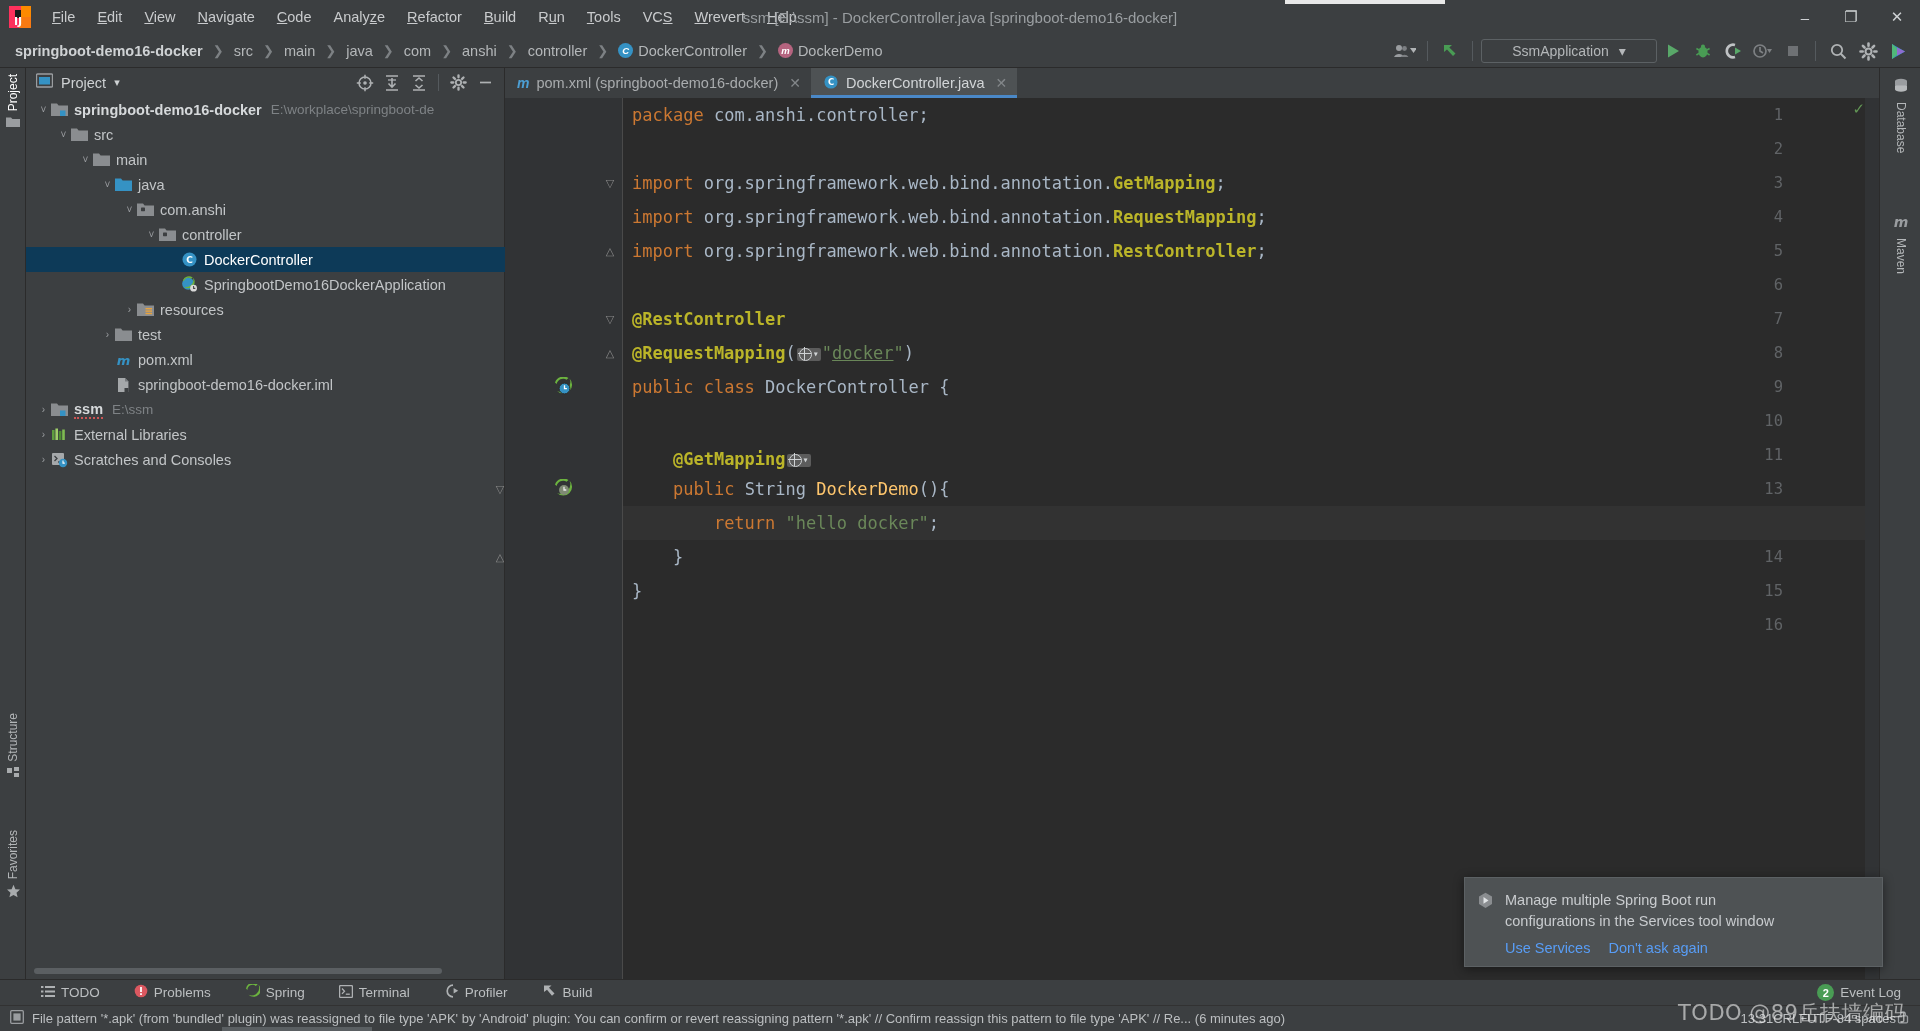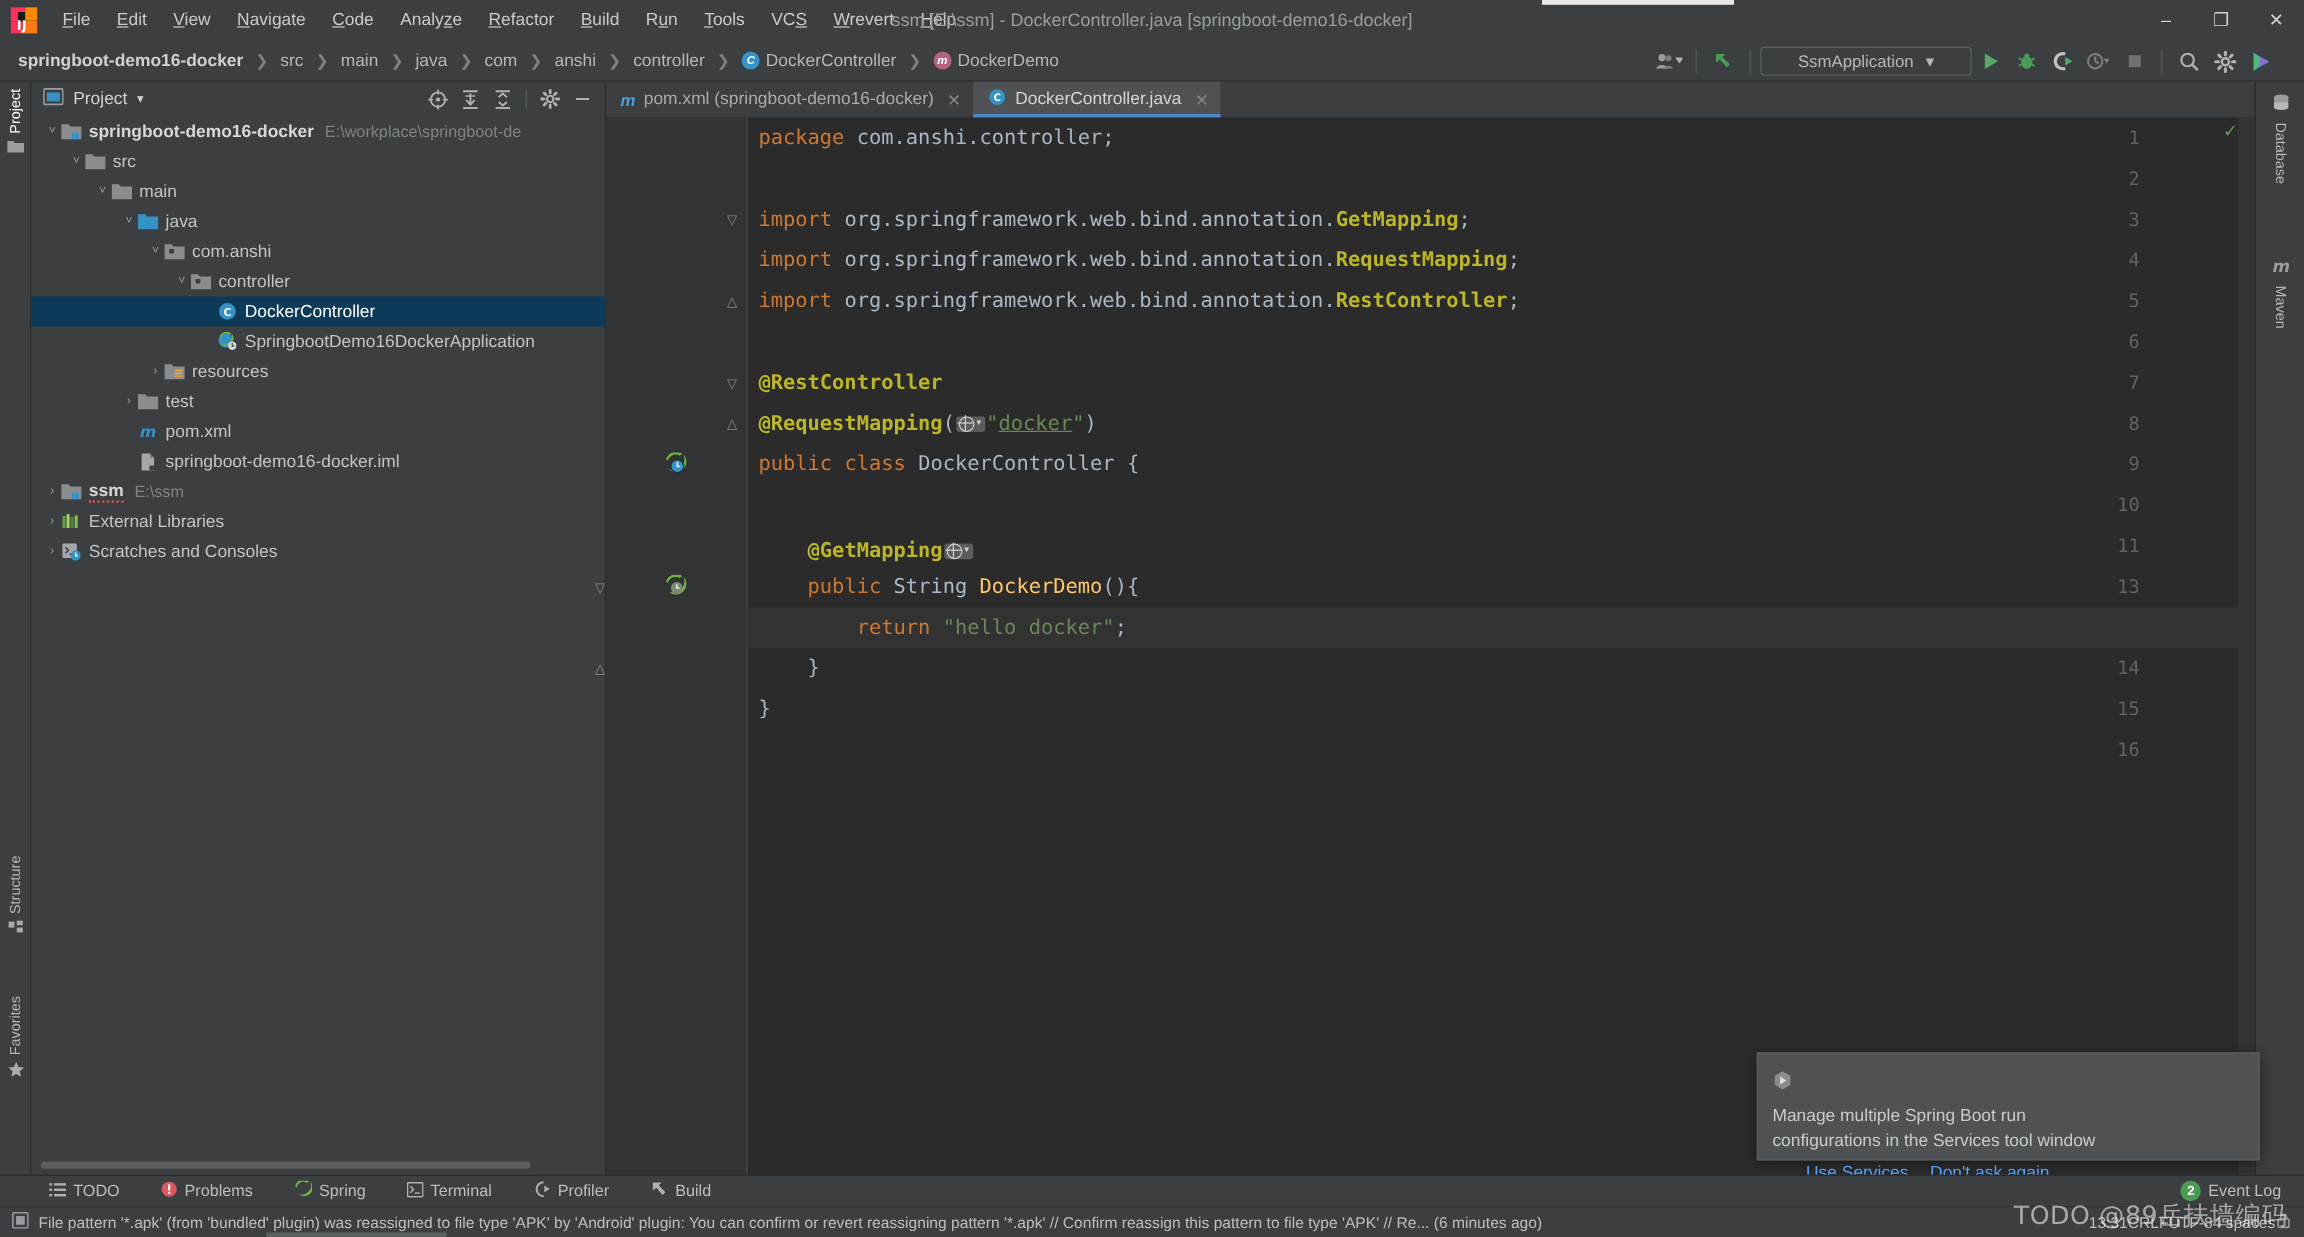--- a/index.html
+++ b/index.html
@@ -37,21 +37,21 @@
     display:flex; align-items:center;
   }
   .crumbs{ display:flex; align-items:center; margin-left:12px; }
   .crumb{ font-size:14.5px; color:#b4b7b9; display:flex; align-items:center; padding:2px 3px; white-space:nowrap;}
   .crumb.bold{ font-weight:bold; color:#cfd2d4; }
   .crumb-sep{ color:#7d8184; font-size:13px; margin:0 7px; }
   .cbadge{ width:15px; height:15px; border-radius:50%; margin-right:5px; display:inline-flex; align-items:center; justify-content:center; font-size:9.5px; font-weight:bold; color:#fff; }
   .cbadge.cls{ background:#3592c4; }
   .cbadge.mth{ background:#b5647f; }
 
-  .tb-right{ position:absolute; right:22px; top:0; height:34px; display:flex; align-items:center; gap:2px;justify-content:center; }
+  .tb-right{ position:absolute; right:8px; top:0; height:34px; display:flex; align-items:center; gap:2px;justify-content:center; }
   .tb-icn{ width:28px; height:26px; display:flex; align-items:center; justify-content:center; color:#b0b3b5; }
   .tb-div{ width:1px; height:20px; background:#555a5e; margin:0 6px; }
   .runcfg{
     height:24px; min-width:176px; border:1px solid #5c6164; border-radius:3px;
     display:flex; align-items:center; justify-content:center; gap:10px;
     font-size:14px; color:#b4b7b9; padding:0 10px; background:#3c3f41;
   }
 
   
   .lstrip{
@@ -144,21 +144,21 @@
     background:#3c3f41; border-left:1px solid #2b2b2b;
   }
 
   
   .notif{
     position:absolute; left:1464px; top:877px; width:419px; height:90px;
     background:#4e5254; border:1px solid #5c6164;
     box-shadow:0 2px 10px rgba(0,0,0,.45);
     padding:12px 14px 10px 12px;
   }
-  .notif-row{ display:flex; gap:11px;flex-direction:column; }
+  .notif-row{ display:flex; gap:11px; }
   .nicon{ width:17px; height:17px; margin-top:2px; flex:0 0 auto; }
   .ntext{ font-size:14.5px; line-height:1.42; color:#c9cccf; }
   .nacts{ display:flex; gap:18px; margin-left:28px; margin-top:9px; }
   .nlink{ color:#589df6; font-size:14.5px; cursor:pointer; }
 
   
   .toolwins{
     position:absolute; left:0; bottom:26px; width:1920px; height:26px;
     background:#3c3f41; border-top:1px solid #2b2b2b;
     display:flex; align-items:center;

